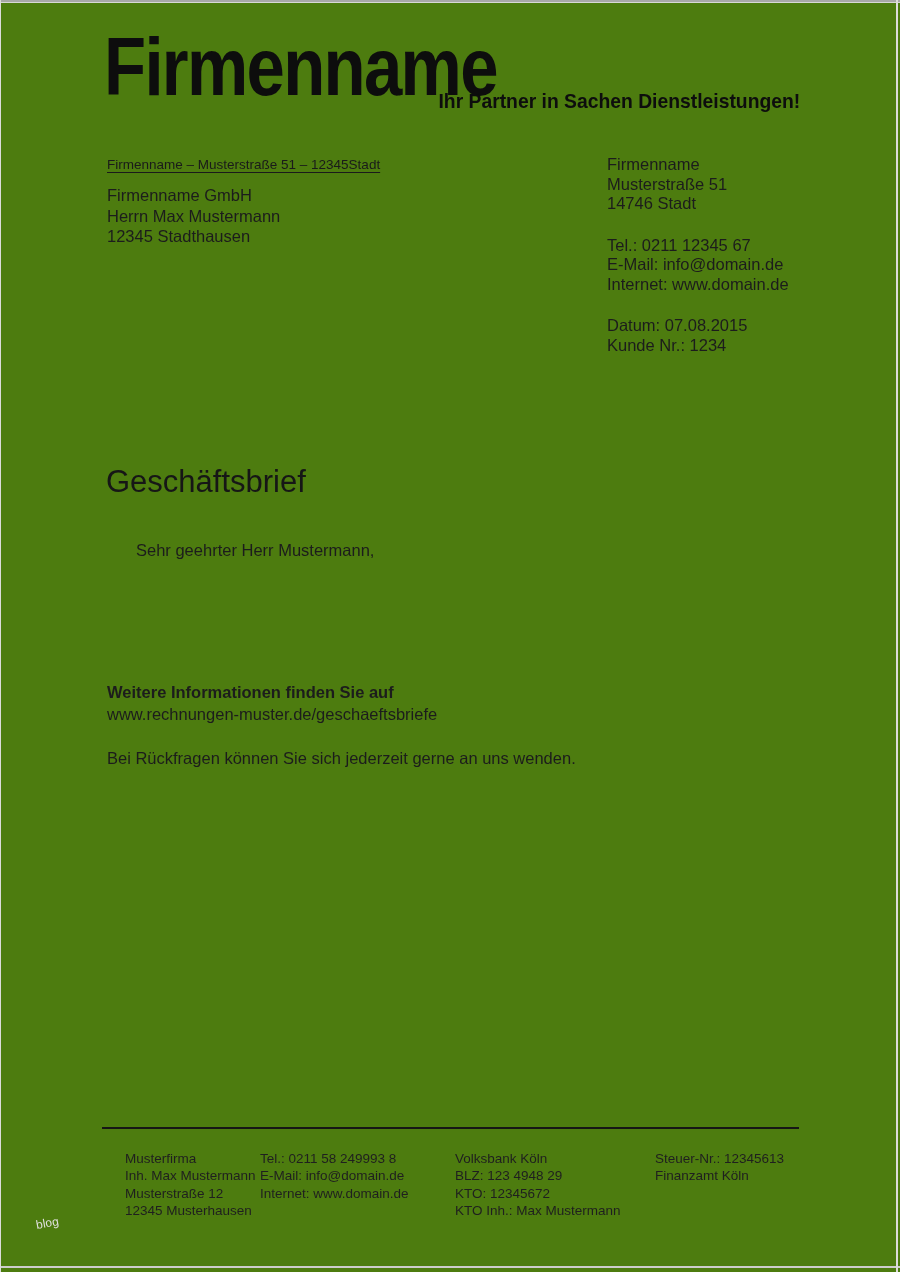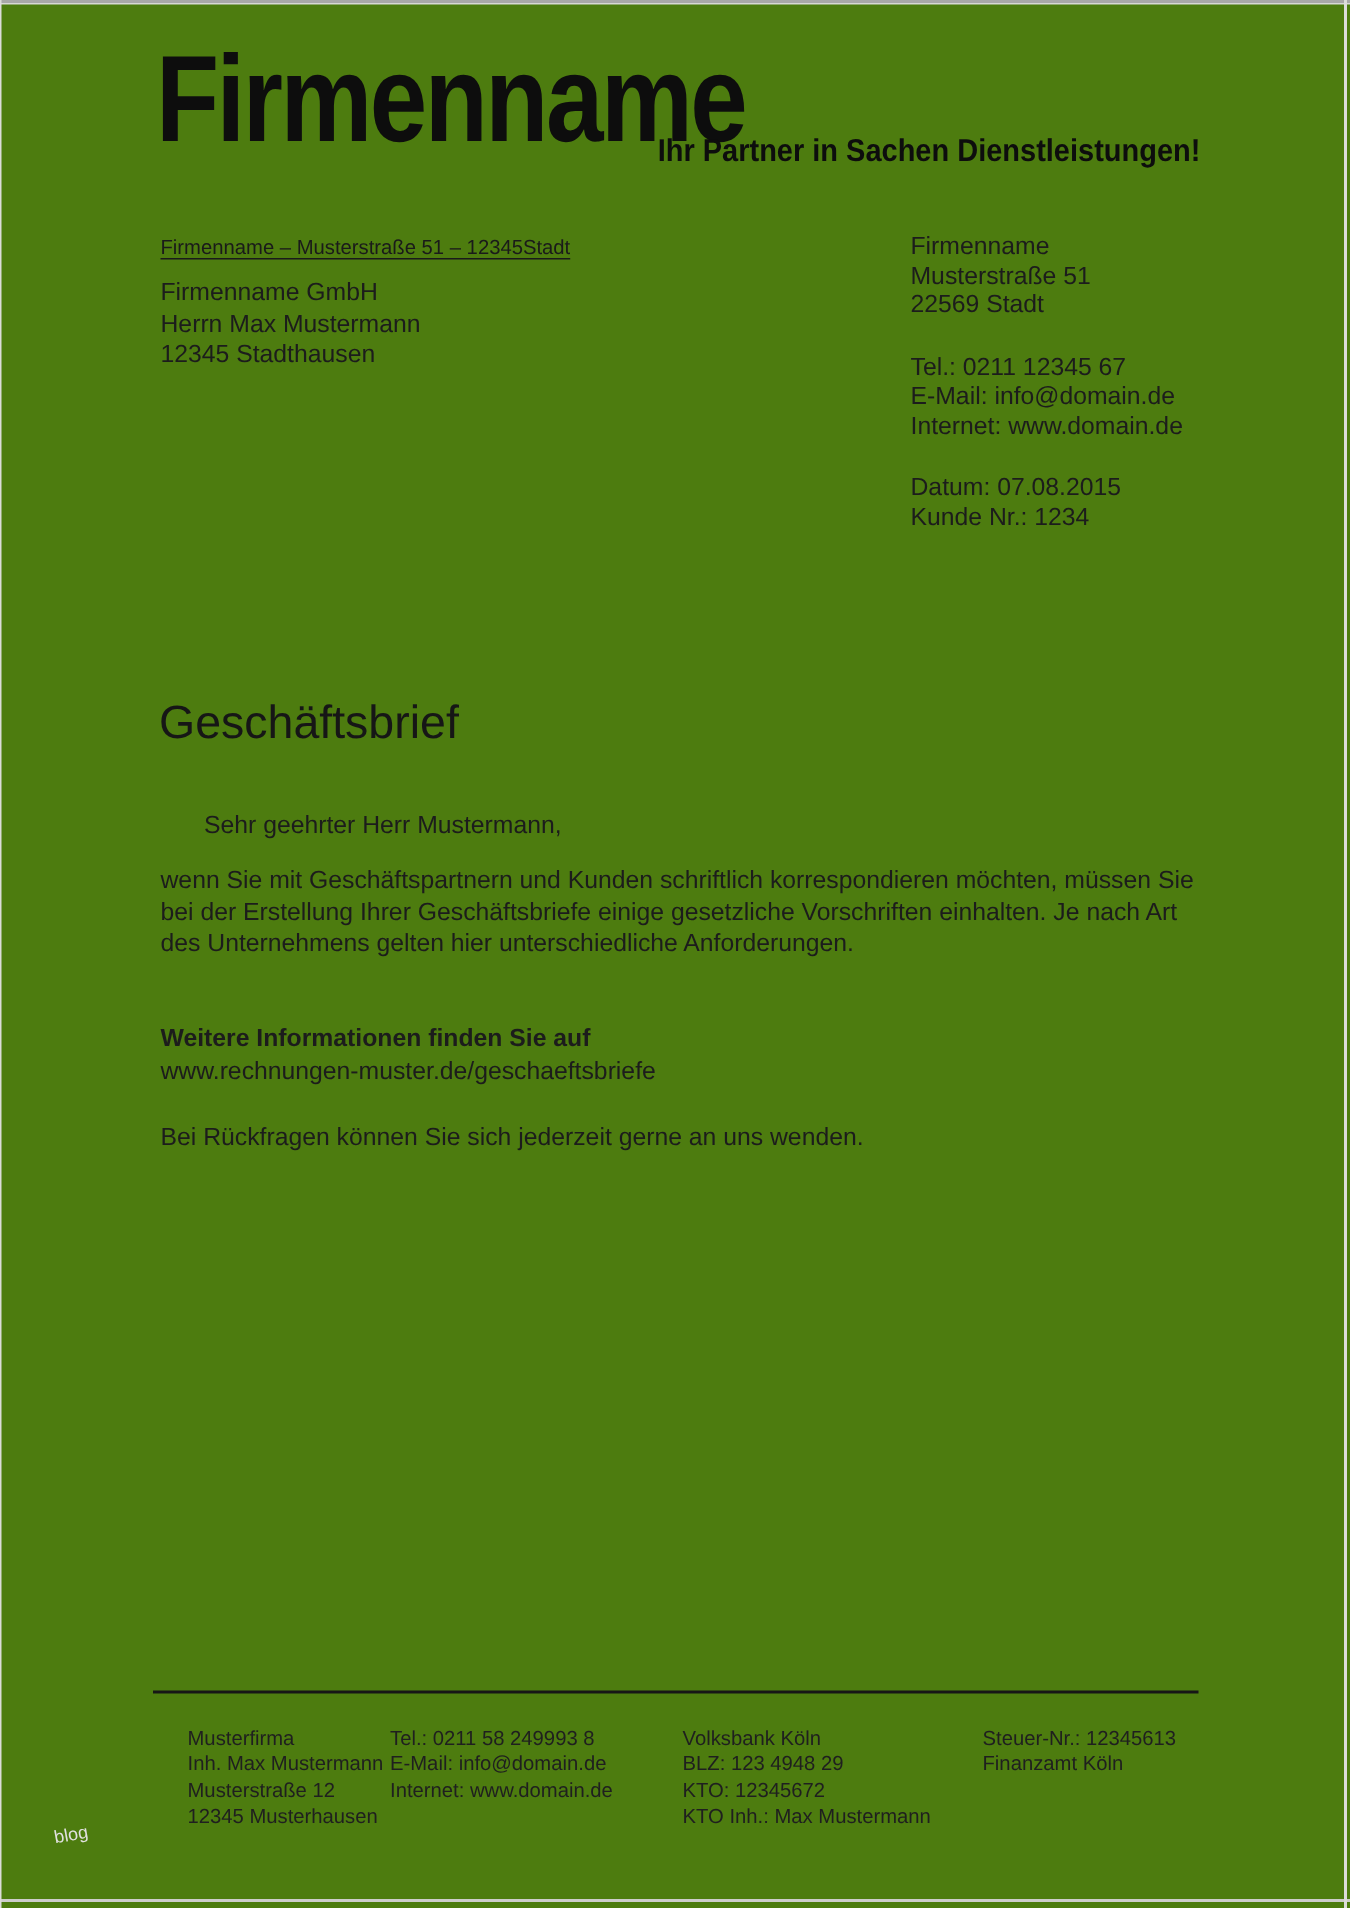--- a/index.html
+++ b/index.html
@@ -96,38 +96,37 @@
   <div class="recipient">
     <div>Firmenname GmbH</div>
     <div>Herrn Max Mustermann</div>
     <div>12345 Stadthausen</div>
   </div>
 
   <div class="info-block">
     <div class="group">
       <div>Firmenname</div>
       <div>Musterstraße 51</div>
-      <div>22569 Stadt</div>
+      <div>14746 Stadt</div>
     </div>
     <div class="group">
       <div>Tel.: 0211 12345 67</div>
       <div>E-Mail: info@domain.de</div>
       <div>Internet: www.domain.de</div>
     </div>
     <div class="group">
       <div>Datum: 07.08.2015</div>
       <div>Kunde Nr.: 1234</div>
     </div>
   </div>
 
   <h2 class="subject">Geschäftsbrief</h2>
 
   <div class="salutation body-text">Sehr geehrter Herr Mustermann,</div>
 
-  <div class="paragraph-1 body-text">wenn Sie mit Geschäftspartnern und Kunden schriftlich korrespondieren möchten, müssen Sie bei der Erstellung Ihrer Geschäftsbriefe einige gesetzliche Vorschriften einhalten. Je nach Art des Unternehmens gelten hier unterschiedliche Anforderungen.</div>
 
   <div class="info-pointer body-text">
     <div class="bold">Weitere Informationen finden Sie auf</div>
     <div>www.rechnungen-muster.de/geschaeftsbriefe</div>
   </div>
 
   <div class="paragraph-2 body-text">Bei Rückfragen können Sie sich jederzeit gerne an uns wenden.</div>
 
 
   <div class="footer-rule"></div>

